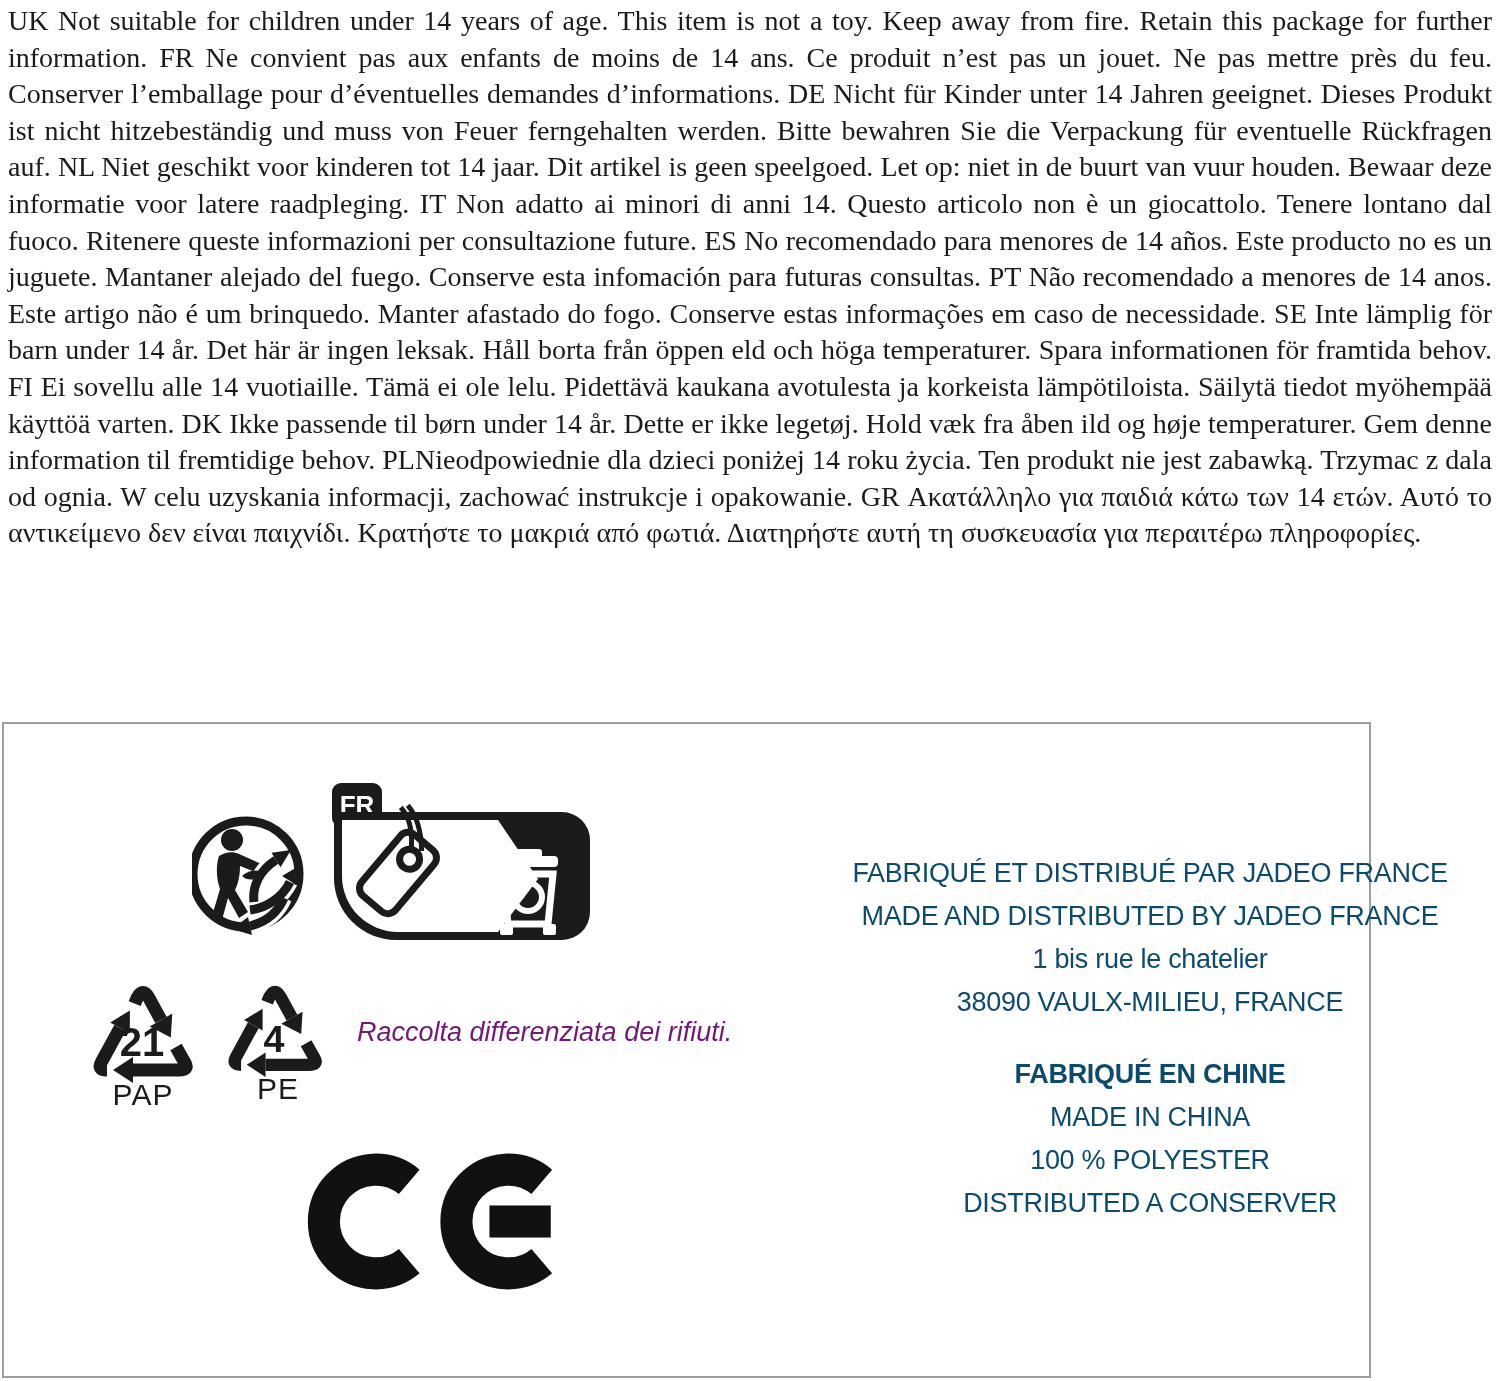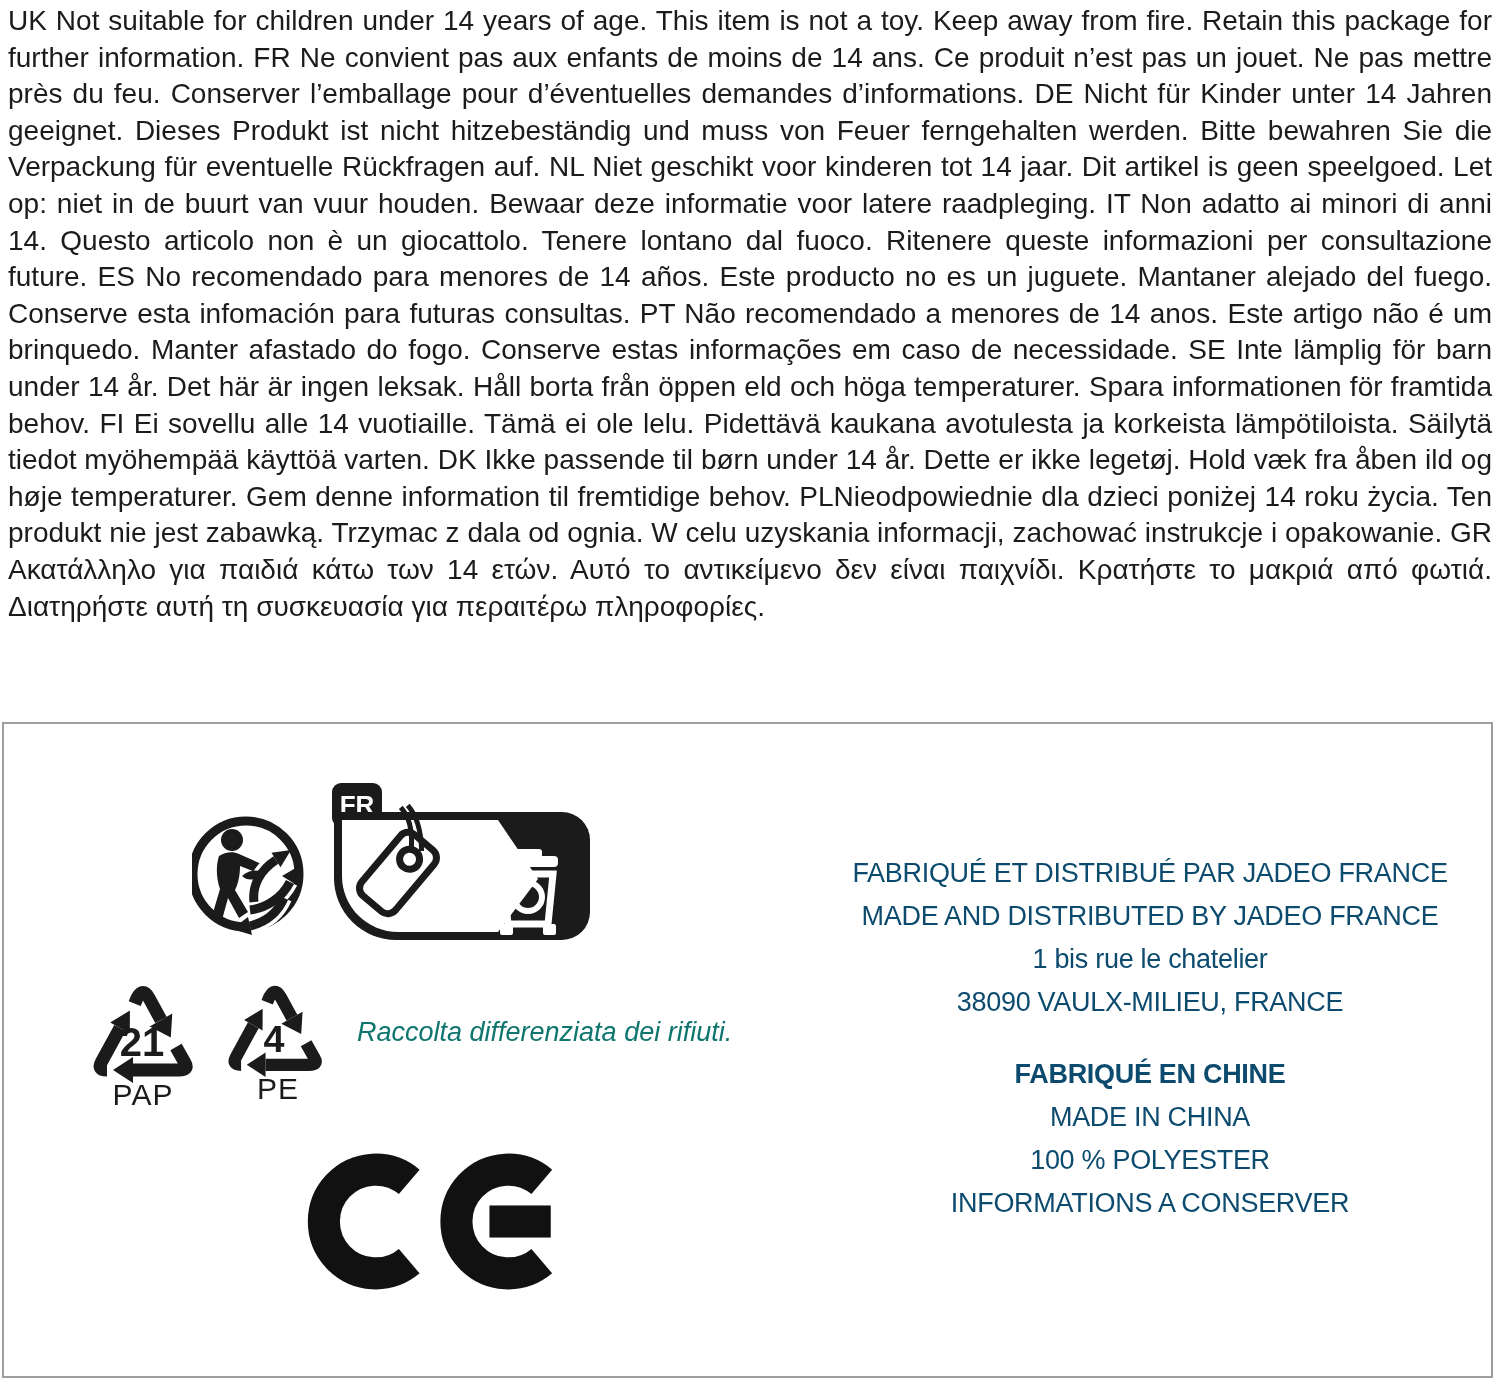--- a/index.html
+++ b/index.html
@@ -3,38 +3,38 @@
 <meta charset="utf-8">
 <style>
   html,body{margin:0;padding:0;background:#ffffff;}
   body{
     width:1500px;height:1381px;position:relative;overflow:hidden;
     font-family:"Liberation Sans", sans-serif;color:#1b1b1b;
   }
   .warning{
     position:absolute;left:8px;top:3px;width:1484px;
     font-size:28px;line-height:36.6px;text-align:justify;
-    color:#1b1b1b;margin:0;
+    color:#1b1b1b;margin:0;font-family:Liberation Serif, serif;
   }
   .panel{
-    position:absolute;left:2px;top:722px;width:1491px;height:656px;
+    position:absolute;left:2px;top:722px;width:1369px;height:656px;
     border:2px solid #9e9e9e;box-sizing:border-box;background:#ffffff;
   }
   .abs{position:absolute;}
   .triman{left:188px;top:86px;width:126px;height:128px;}
   .frlogo{left:328px;top:59px;width:262px;height:157px;}
   .recysym{width:112px;text-align:center;}
   .recysym .material{
     font-weight:normal;font-size:30px;letter-spacing:1px;margin-top:-6px;color:#1b1b1b;
   }
   .pap{left:83px;top:256px;}
   .pe{left:218px;top:256px;}
   .note{
     left:353px;top:291px;font-style:italic;font-size:27px;line-height:35px;
-    color:#0f766e;white-space:nowrap;
+    color:#701a75;white-space:nowrap;
   }
   .ce{left:301px;top:422px;}
   .rightcol{
     left:806px;top:128px;width:680px;text-align:center;
     font-size:27px;line-height:43px;letter-spacing:-0.3px;color:#0c4a6e;
   }
   .rightcol div{white-space:nowrap;}
   .origin-block{margin-top:29px;}
   .bold{font-weight:bold;}
   svg{display:block;}
@@ -141,17 +141,17 @@
     <div>
       <div>FABRIQUÉ ET DISTRIBUÉ PAR JADEO FRANCE</div>
       <div>MADE AND DISTRIBUTED BY JADEO FRANCE</div>
       <div>1 bis rue le chatelier</div>
       <div>38090 VAULX-MILIEU, FRANCE</div>
     </div>
     <div class="origin-block">
       <div class="bold">FABRIQUÉ EN CHINE</div>
       <div>MADE IN CHINA</div>
       <div>100 % POLYESTER</div>
-      <div>INFORMATIONS A CONSERVER</div>
+      <div>DISTRIBUTED A CONSERVER</div>
     </div>
   </div>
 
 </div>
 
 </body></html>

